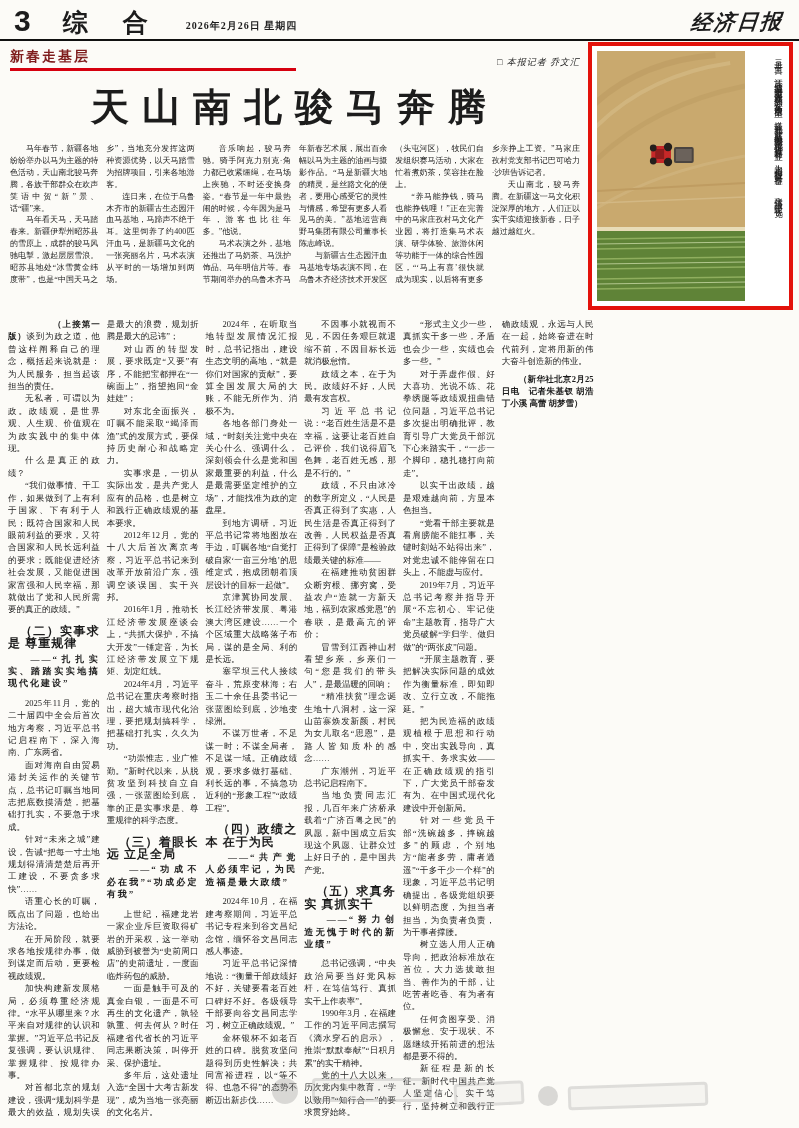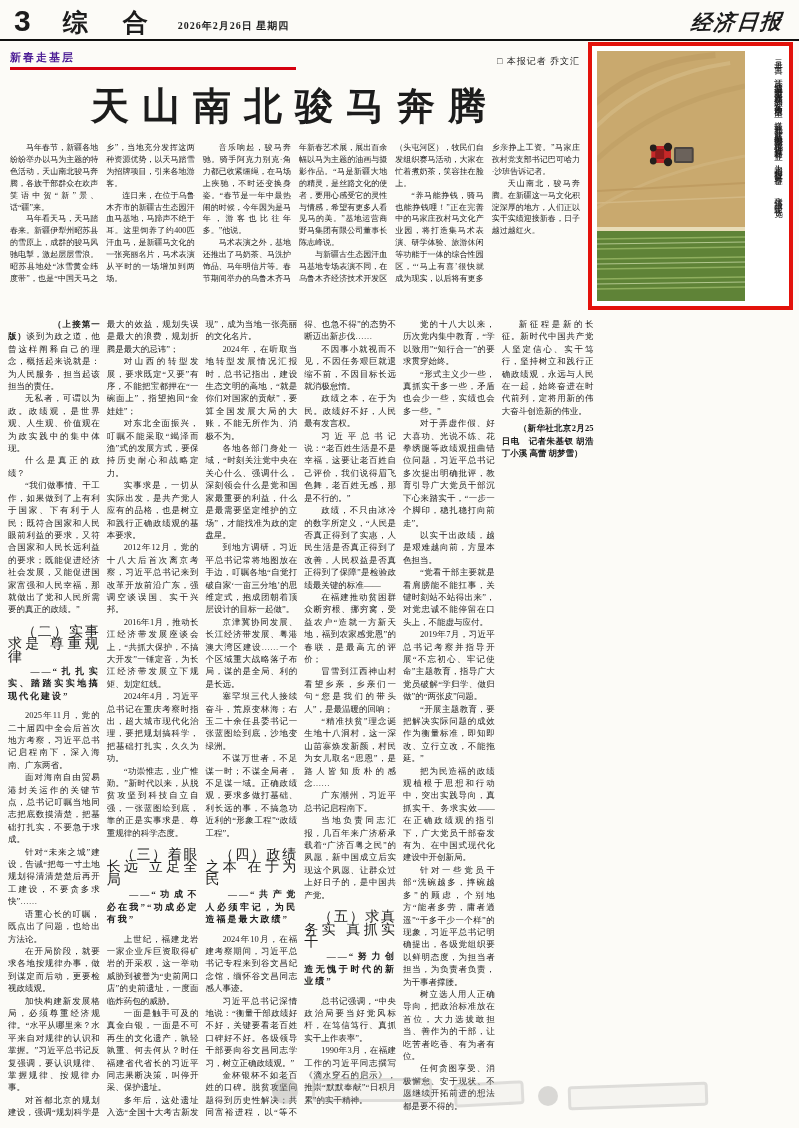--- a/index.html
+++ b/index.html
@@ -5,47 +5,47 @@
   * { margin:0; padding:0; box-sizing:border-box; }
   html,body { background:#e9e7e2; }
   .page { position:relative; width:799px; height:1128px; margin:0 auto; background:#fcfbf7;
           font-family:"Liberation Serif", serif; color:#1c1c1c; overflow:hidden; }
   
   .hdr { position:absolute; top:0; left:0; width:799px; height:41px;
          border-bottom:2px solid #111; display:flex; align-items:flex-end; padding:0 10px 3px 14px; }
   .pageno { font-family:"Liberation Sans",sans-serif; font-size:30px; font-weight:900; line-height:30px; }
   .secttl { font-family:"Liberation Sans",sans-serif; font-size:25px; font-weight:900; letter-spacing:14px;
             margin-left:32px; line-height:27px; }
-  .hdate  { font-size:10px; font-weight:bold; margin-left:16px; padding-bottom:3px; letter-spacing:1px; }
+  .hdate  { font-size:10px; font-weight:bold; margin-left:24px; padding-bottom:3px; letter-spacing:1px; }
   .masthead { margin-left:auto; font-size:21px; font-weight:bold; font-style:italic;
               transform:skewX(-6deg) rotate(-1deg); letter-spacing:2px; padding-right:6px; }
   
   .topwrap { position:absolute; top:47px; left:10px; width:570px; height:262px; overflow:hidden; }
   .kickrow { display:flex; justify-content:space-between; align-items:flex-end; }
   .kicker { display:inline-block; width:286px; border-bottom:3px solid #d6000f; padding-bottom:2px; }
-  .kicker span { color:#4c1d95; font-family:"Liberation Sans",sans-serif; font-weight:900; font-size:11px; letter-spacing:2px; }
-  .byline { font-size:9px; letter-spacing:1px; padding-bottom:2px; }
+  .kicker span { color:#7f1d1d; font-family:"Liberation Sans",sans-serif; font-weight:900; font-size:14px; letter-spacing:2px; }
+  .byline { font-size:9px; letter-spacing:1px; padding-bottom:2px;font-style:italic; }
   .headline { text-align:center; font-family:"Liberation Sans",sans-serif; font-weight:900;
               font-size:38px; letter-spacing:13px; margin:11px 0 10px 0; white-space:nowrap; }
   .topcols { column-count:6; column-gap:8px; height:148px; overflow:hidden;
              font-size:8px; line-height:11.9px; text-align:justify; column-fill:auto; }
   .topcols p { text-indent:2em; }
   
   .photobox { position:absolute; top:42px; left:588px; width:205px; height:268px;
               border:4px solid #e3120b; background:#fff; padding:5px 4px 5px 5px; display:flex; }
   .photo { flex:1; overflow:hidden; }
   .vcap { width:40px; writing-mode:vertical-rl; font-size:8.5px; line-height:13px;
           letter-spacing:1.5px; padding:2px 0 0 2px; text-align:left; }
   .vcap .credit { margin-top:6px; }
   
   .lowcols { position:absolute; top:318px; left:8px; width:783px; height:806px; overflow:hidden;
              column-count:8; column-gap:7px; column-fill:auto;
              font-size:8.5px; line-height:12.4px; text-align:justify; }
   .lowcols p { text-indent:2em; }
-  .lowcols p.h1 { font-family:"Liberation Sans",sans-serif; font-weight:normal; font-size:14px;
+  .lowcols p.h1 { font-family:"Liberation Sans",sans-serif; font-weight:bold; font-size:12px;
                   text-indent:1em; letter-spacing:1px; margin:9px 0 3px 0; break-after:avoid; }
   .lowcols p.hq { font-weight:bold; font-size:9px; letter-spacing:2px; text-indent:2.5em;
                   margin:0 0 7px 0; break-after:avoid; }
   .lowcols p.credit { font-weight:bold; margin-top:5px; }
   .lowcols b { font-weight:bold;margin-left:28px; }
   
   .wm { position:absolute; top:1066px; left:268px; width:460px; height:54px; opacity:.30;
         pointer-events:none; filter:blur(.6px); }
   .wm .dot { position:absolute; width:26px; height:26px; border-radius:50%; background:#8a8a8a; }
   .wm .bar { position:absolute; height:24px; border:3px solid #9a9a9a; border-radius:4px; background:rgba(160,160,160,.25); }

